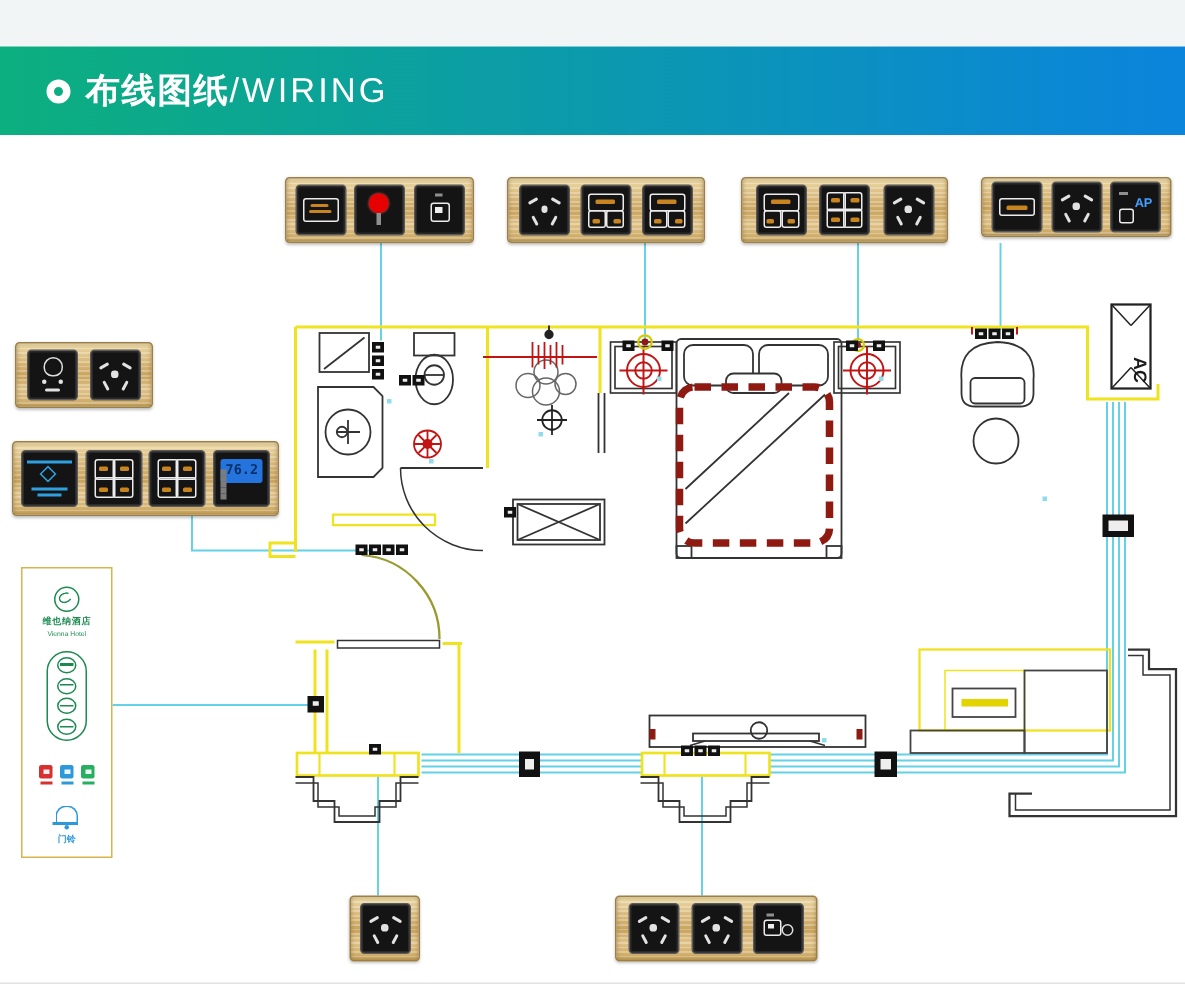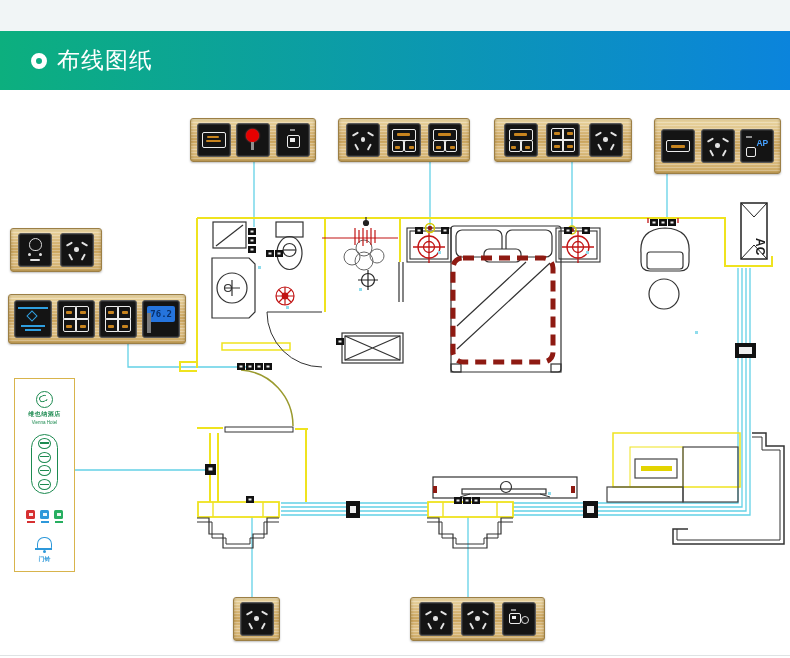--- a/index.html
+++ b/index.html
@@ -3,21 +3,21 @@
 <meta charset="utf-8">
 <style>
   html,body{margin:0;padding:0}
   body{width:790px;height:658px;position:relative;overflow:hidden;background:#fff;
        font-family:"Liberation Sans",sans-serif}
   
   .topstrip{position:absolute;left:0;top:0;width:790px;height:31px;background:#f1f5f6}
   .header{position:absolute;left:0;top:31px;width:790px;height:59px;
           background:linear-gradient(90deg,#0caf7e,#0b84dc);display:flex;align-items:center}
   .bullet{width:16px;height:16px;border:5px solid #fff;border-radius:50%;margin-left:31px;box-sizing:border-box}
-  .title-zh{color:#fff;font-size:23px;font-weight:400;margin-left:10px;letter-spacing:1px}
+  .title-zh{color:#fff;font-size:23px;font-weight:700;margin-left:10px;letter-spacing:1px}
   .title-en{color:#fff;font-size:23px;font-weight:400;letter-spacing:2px}
   .botline{position:absolute;left:0;top:655px;width:790px;height:1px;background:#dfe3e4}
   
   svg.plan{position:absolute;left:0;top:0;z-index:1}
   
   .panel{position:absolute;z-index:2;border:1px solid #9c7f45;border-radius:3px;box-sizing:border-box;
     background:
      repeating-linear-gradient(180deg,rgba(255,255,255,.28) 0 1px,rgba(0,0,0,0) 1px 3px),
      linear-gradient(180deg,#ecd9a6,#d8b87a 30%,#c9a35c 52%,#e0c288 72%,#c9a55e);
     box-shadow:0 1px 2px rgba(0,0,0,.25), inset 0 0 3px rgba(110,80,25,.5);
@@ -63,20 +63,21 @@
   .bell:before{content:"";position:absolute;left:5px;top:12px;width:3px;height:3px;border-radius:50%;background:#2d98da}
   .belltxt{color:#2d98da;font-size:6px;margin-top:6px;font-weight:bold}
 </style>
 </head>
 <body>
 
 <div class="topstrip"></div>
 <div class="header">
   <span class="bullet"></span>
   <span class="title-zh">布线图纸</span>
+  <span class="title-en">/WIRING</span>
 </div>
 
 <svg class="plan" width="790" height="658" viewBox="0 0 790 658">
   <defs>
     <g id="jb">
         <rect width="8" height="7" fill="#111"></rect>
         <rect x="2.5" y="2.5" width="3" height="2" fill="#eee"></rect>
       </g>
   </defs>
 
@@ -369,21 +370,21 @@
   </div>
   <div class="mod">
     <i class="sl" style="left:5px;top:9px;transform:rotate(-30deg)"></i>
       <i class="sl" style="right:5px;top:9px;transform:rotate(30deg)"></i>
     <i class="sc" style="left:13.5px;top:13px"></i>
     <i class="sl" style="left:6px;bottom:8px;transform:rotate(62deg)"></i>
       <i class="sl" style="right:6px;bottom:8px;transform:rotate(-62deg)"></i>
   </div>
 </div>
 
-<div class="panel" style="left:654px;top:118px;width:127px;height:56px">
+<div class="panel" style="left:654px;top:118px;width:127px;height:40px">
   <div class="mod">
     <i class="wb" style="left:4px;right:4px;top:10px;bottom:10px"></i>
     <i class="ob" style="left:9px;top:14.5px;width:14px;height:3px"></i>
   </div>
   <div class="mod">
     <i class="sl" style="left:5px;top:9px;transform:rotate(-30deg)"></i>
       <i class="sl" style="right:5px;top:9px;transform:rotate(30deg)"></i>
     <i class="sc" style="left:13.5px;top:13px"></i>
     <i class="sl" style="left:6px;bottom:8px;transform:rotate(62deg)"></i>
       <i class="sl" style="right:6px;bottom:8px;transform:rotate(-62deg)"></i>

